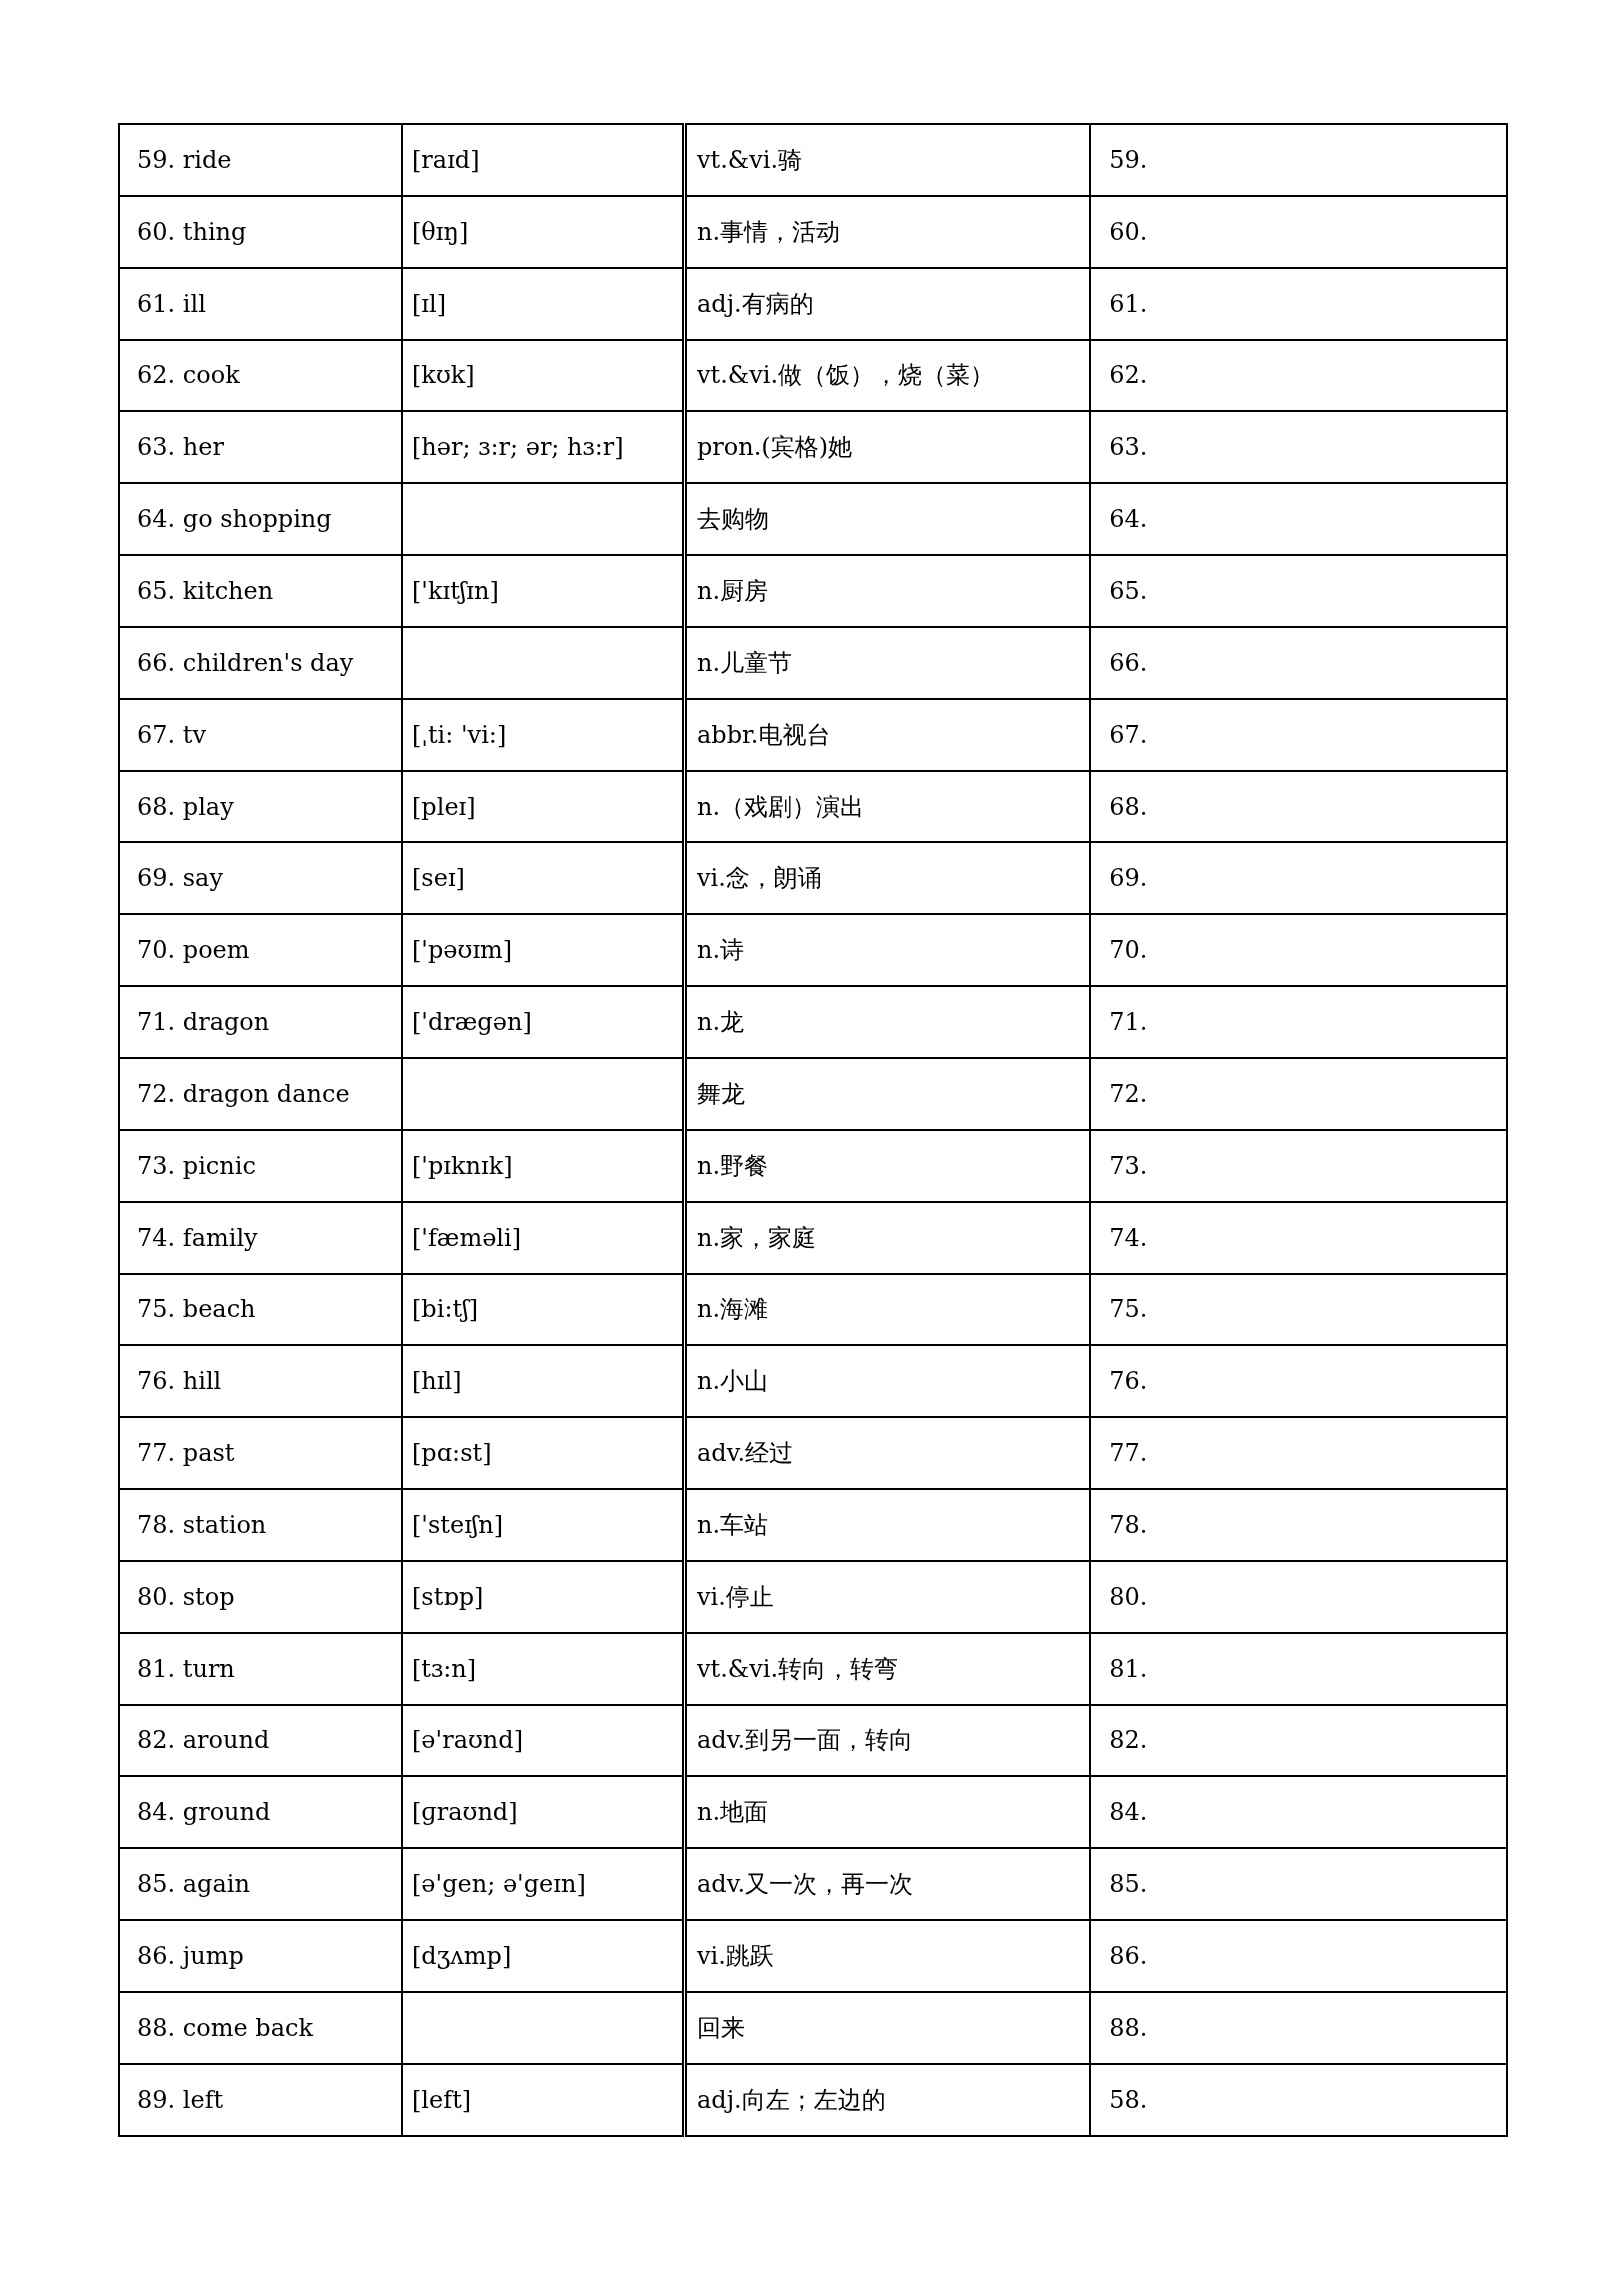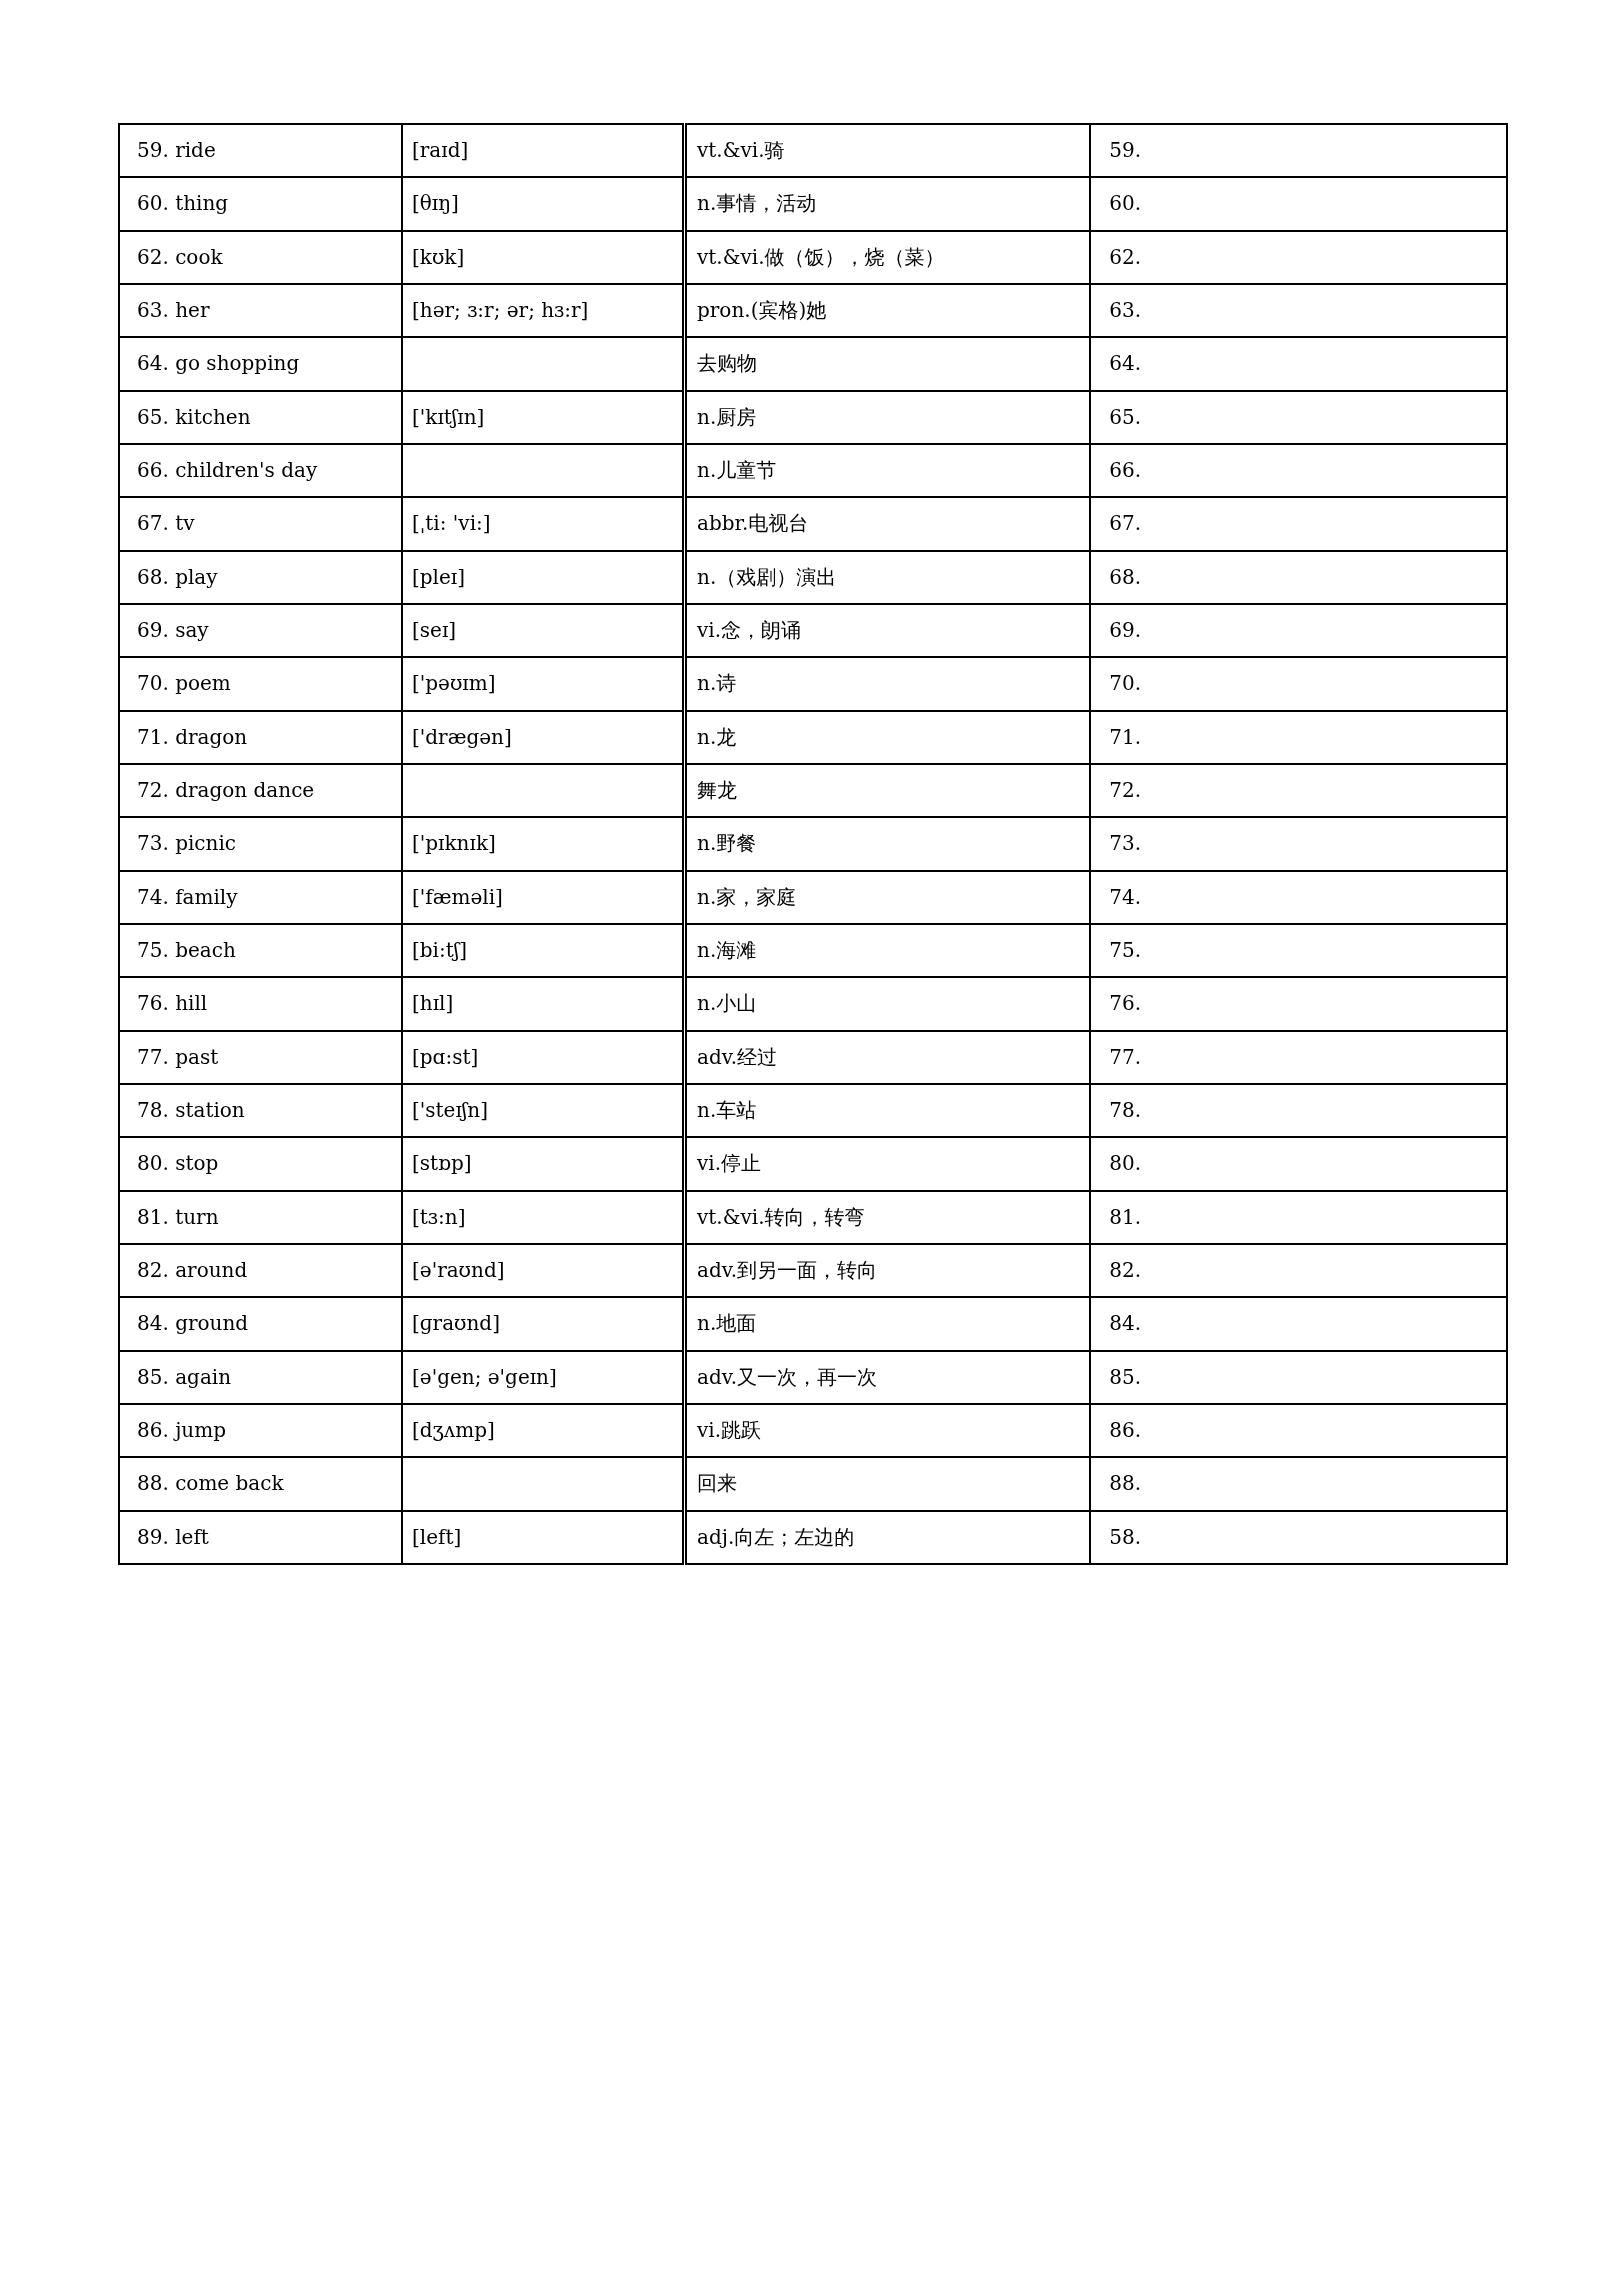--- a/index.html
+++ b/index.html
@@ -12,24 +12,24 @@
     background: #ffffff;
     position: relative;
     color: #000000;
     font-family: "DejaVu Serif", "Liberation Serif", serif;
   }
   .vtable {
     position: absolute;
     left: 118px;
     top: 123px;
     width: 1388px;
-    height: 1442px;
+    height: 2014px;
     border-collapse: collapse;
     table-layout: fixed;
-    font-size: 20px;
+    font-size: 24px;
   }
   .vtable td {
     border: 2.6px solid #000000;
     vertical-align: middle;
     padding: 0 3.9px 0 17px;
     overflow: hidden;
     white-space: nowrap;
     line-height: 1.25;
   }
   
@@ -63,20 +63,26 @@
           <td class="c2">vt.&amp;vi.骑</td>
           <td class="c3">59.</td>
         </tr>
         <tr>
           <td class="c0">60. thing</td>
           <td class="c1">[θɪŋ]</td>
           <td class="c2">n.事情，活动</td>
           <td class="c3">60.</td>
         </tr>
         <tr>
+          <td class="c0">61. ill</td>
+          <td class="c1">[ɪl]</td>
+          <td class="c2">adj.有病的</td>
+          <td class="c3">61.</td>
+        </tr>
+        <tr>
           <td class="c0">62. cook</td>
           <td class="c1">[kʊk]</td>
           <td class="c2">vt.&amp;vi.做（饭），烧（菜）</td>
           <td class="c3">62.</td>
         </tr>
         <tr>
           <td class="c0">63. her</td>
           <td class="c1">[hər; ɜ:r; ər; hɜ:r]</td>
           <td class="c2">pron.(宾格)她</td>
           <td class="c3">63.</td>

